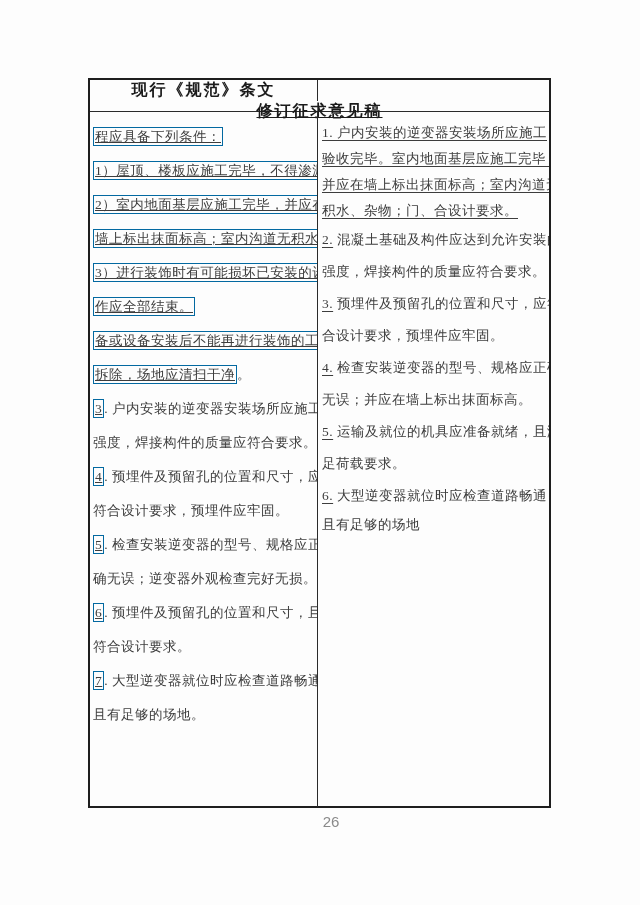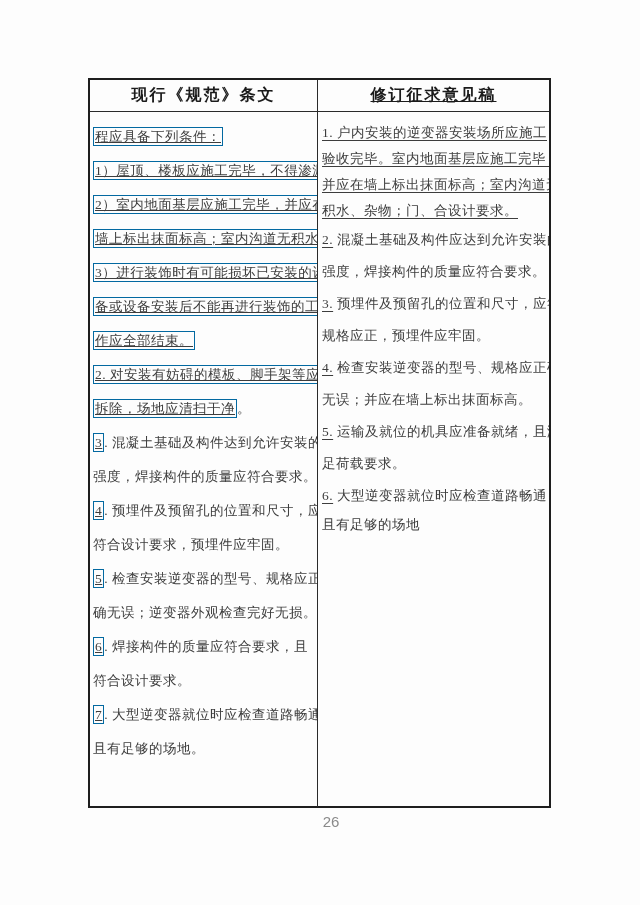--- a/index.html
+++ b/index.html
@@ -17,20 +17,21 @@
     position: absolute;
     left: 88px; top: 78px;
     width: 463px; height: 730px;
     border: 2px solid #1e1e1e;
     background: #fdfdfd;
   }
   .thead {
     display: flex;
     height: 32px;
     border-bottom: 1px solid #2a2a2a;
+    flex-direction: column;
   }
   .th {
     display: flex; align-items: center; justify-content: center;
     font-family: "Liberation Sans", "DejaVu Sans", sans-serif;
     font-weight: bold;
     font-size: 16px;
     letter-spacing: 2px;
     color: #1b1b1b;
   }
   .th-left  { width: 228px; border-right: 1px solid #2a2a2a; }
@@ -94,44 +95,43 @@
       <div class="th th-left">现行《规范》条文</div>
       <div class="th th-right">修订征求意见稿</div>
     </div>
     <div class="tbody">
       <div class="cell cell-left" id="cell-left">
           <div class="line"><span class="seg-box">程应具备下列条件：</span></div>
           <div class="line"><span class="seg-box">1）屋顶、楼板应施工完毕，不得渗漏。</span></div>
           <div class="line"><span class="seg-box">2）室内地面基层应施工完毕，并应在</span></div>
           <div class="line"><span class="seg-box">墙上标出抹面标高；室内沟道无积水、</span></div>
           <div class="line"><span class="seg-box">3）进行装饰时有可能损坏已安装的设</span></div>
+          <div class="line"><span class="seg-box">作应全部结束。</span></div>
           <div class="line"><span class="seg-box">备或设备安装后不能再进行装饰的工</span></div>
-          <div class="line"><span class="seg-box">作应全部结束。</span></div>
-          <div class="line"><span class="seg-box">2. 对安装有妨碍的模板、脚手架等应</span></div>
           <div class="line"><span class="seg-box">拆除，场地应清扫干净</span><span class="">。</span></div>
-          <div class="line"><span class="seg-box">3</span><span class="">. 混凝土基础及构件达到允许安装的</span></div>
+          <div class="line"><span class="seg-box">3</span><span class="">. 户内安装的逆变器安装场所应施工</span></div>
           <div class="line"><span class="">强度，焊接构件的质量应符合要求。</span></div>
           <div class="line"><span class="seg-box">4</span><span class="">. 预埋件及预留孔的位置和尺寸，应</span></div>
           <div class="line"><span class="">符合设计要求，预埋件应牢固。</span></div>
           <div class="line"><span class="seg-box">5</span><span class="">. 检查安装逆变器的型号、规格应正</span></div>
           <div class="line"><span class="">确无误；逆变器外观检查完好无损。</span></div>
-          <div class="line"><span class="seg-box">6</span><span class="">. 焊接构件的质量应符合要求，且</span></div>
+          <div class="line"><span class="seg-box">6</span><span class="">. 预埋件及预留孔的位置和尺寸，且</span></div>
           <div class="line"><span class="">符合设计要求。</span></div>
           <div class="line"><span class="seg-box">7</span><span class="">. 大型逆变器就位时应检查道路畅通，</span></div>
           <div class="line"><span class="">且有足够的场地。</span></div>
         </div>
       <div class="cell cell-right" id="cell-right">
           <div class="line" data-item="1"><span class="seg-u">1. 户内安装的逆变器安装场所应施工</span></div>
           <div class="line" data-item="1"><span class="seg-u">验收完毕。室内地面基层应施工完毕，</span></div>
           <div class="line" data-item="1"><span class="seg-u">并应在墙上标出抹面标高；室内沟道无</span></div>
           <div class="line" data-item="1"><span class="seg-u">积水、杂物；门、合设计要求。</span></div>
           <div class="line" data-item="2"><span class="seg-u">2.</span><span class=""> 混凝土基础及构件应达到允许安装的</span></div>
           <div class="line" data-item="2"><span class="">强度，焊接构件的质量应符合要求。</span></div>
           <div class="line" data-item="3"><span class="seg-u">3.</span><span class=""> 预埋件及预留孔的位置和尺寸，应符</span></div>
-          <div class="line" data-item="3"><span class="">规格应正，预埋件应牢固。</span></div>
+          <div class="line" data-item="3"><span class="">合设计要求，预埋件应牢固。</span></div>
           <div class="line" data-item="4"><span class="seg-u">4.</span><span class=""> 检查安装逆变器的型号、规格应正确</span></div>
           <div class="line" data-item="4"><span class="">无误；并应在墙上标出抹面标高。</span></div>
           <div class="line" data-item="5"><span class="seg-u">5.</span><span class=""> 运输及就位的机具应准备就绪，且满</span></div>
           <div class="line" data-item="5"><span class="">足荷载要求。</span></div>
           <div class="line" data-item="6"><span class="seg-u">6.</span><span class=""> 大型逆变器就位时应检查道路畅通，</span></div>
           <div class="line" data-item="6"><span class="">且有足够的场地</span></div>
         </div>
     </div>
   </div>
   <div class="pageno">26</div>

